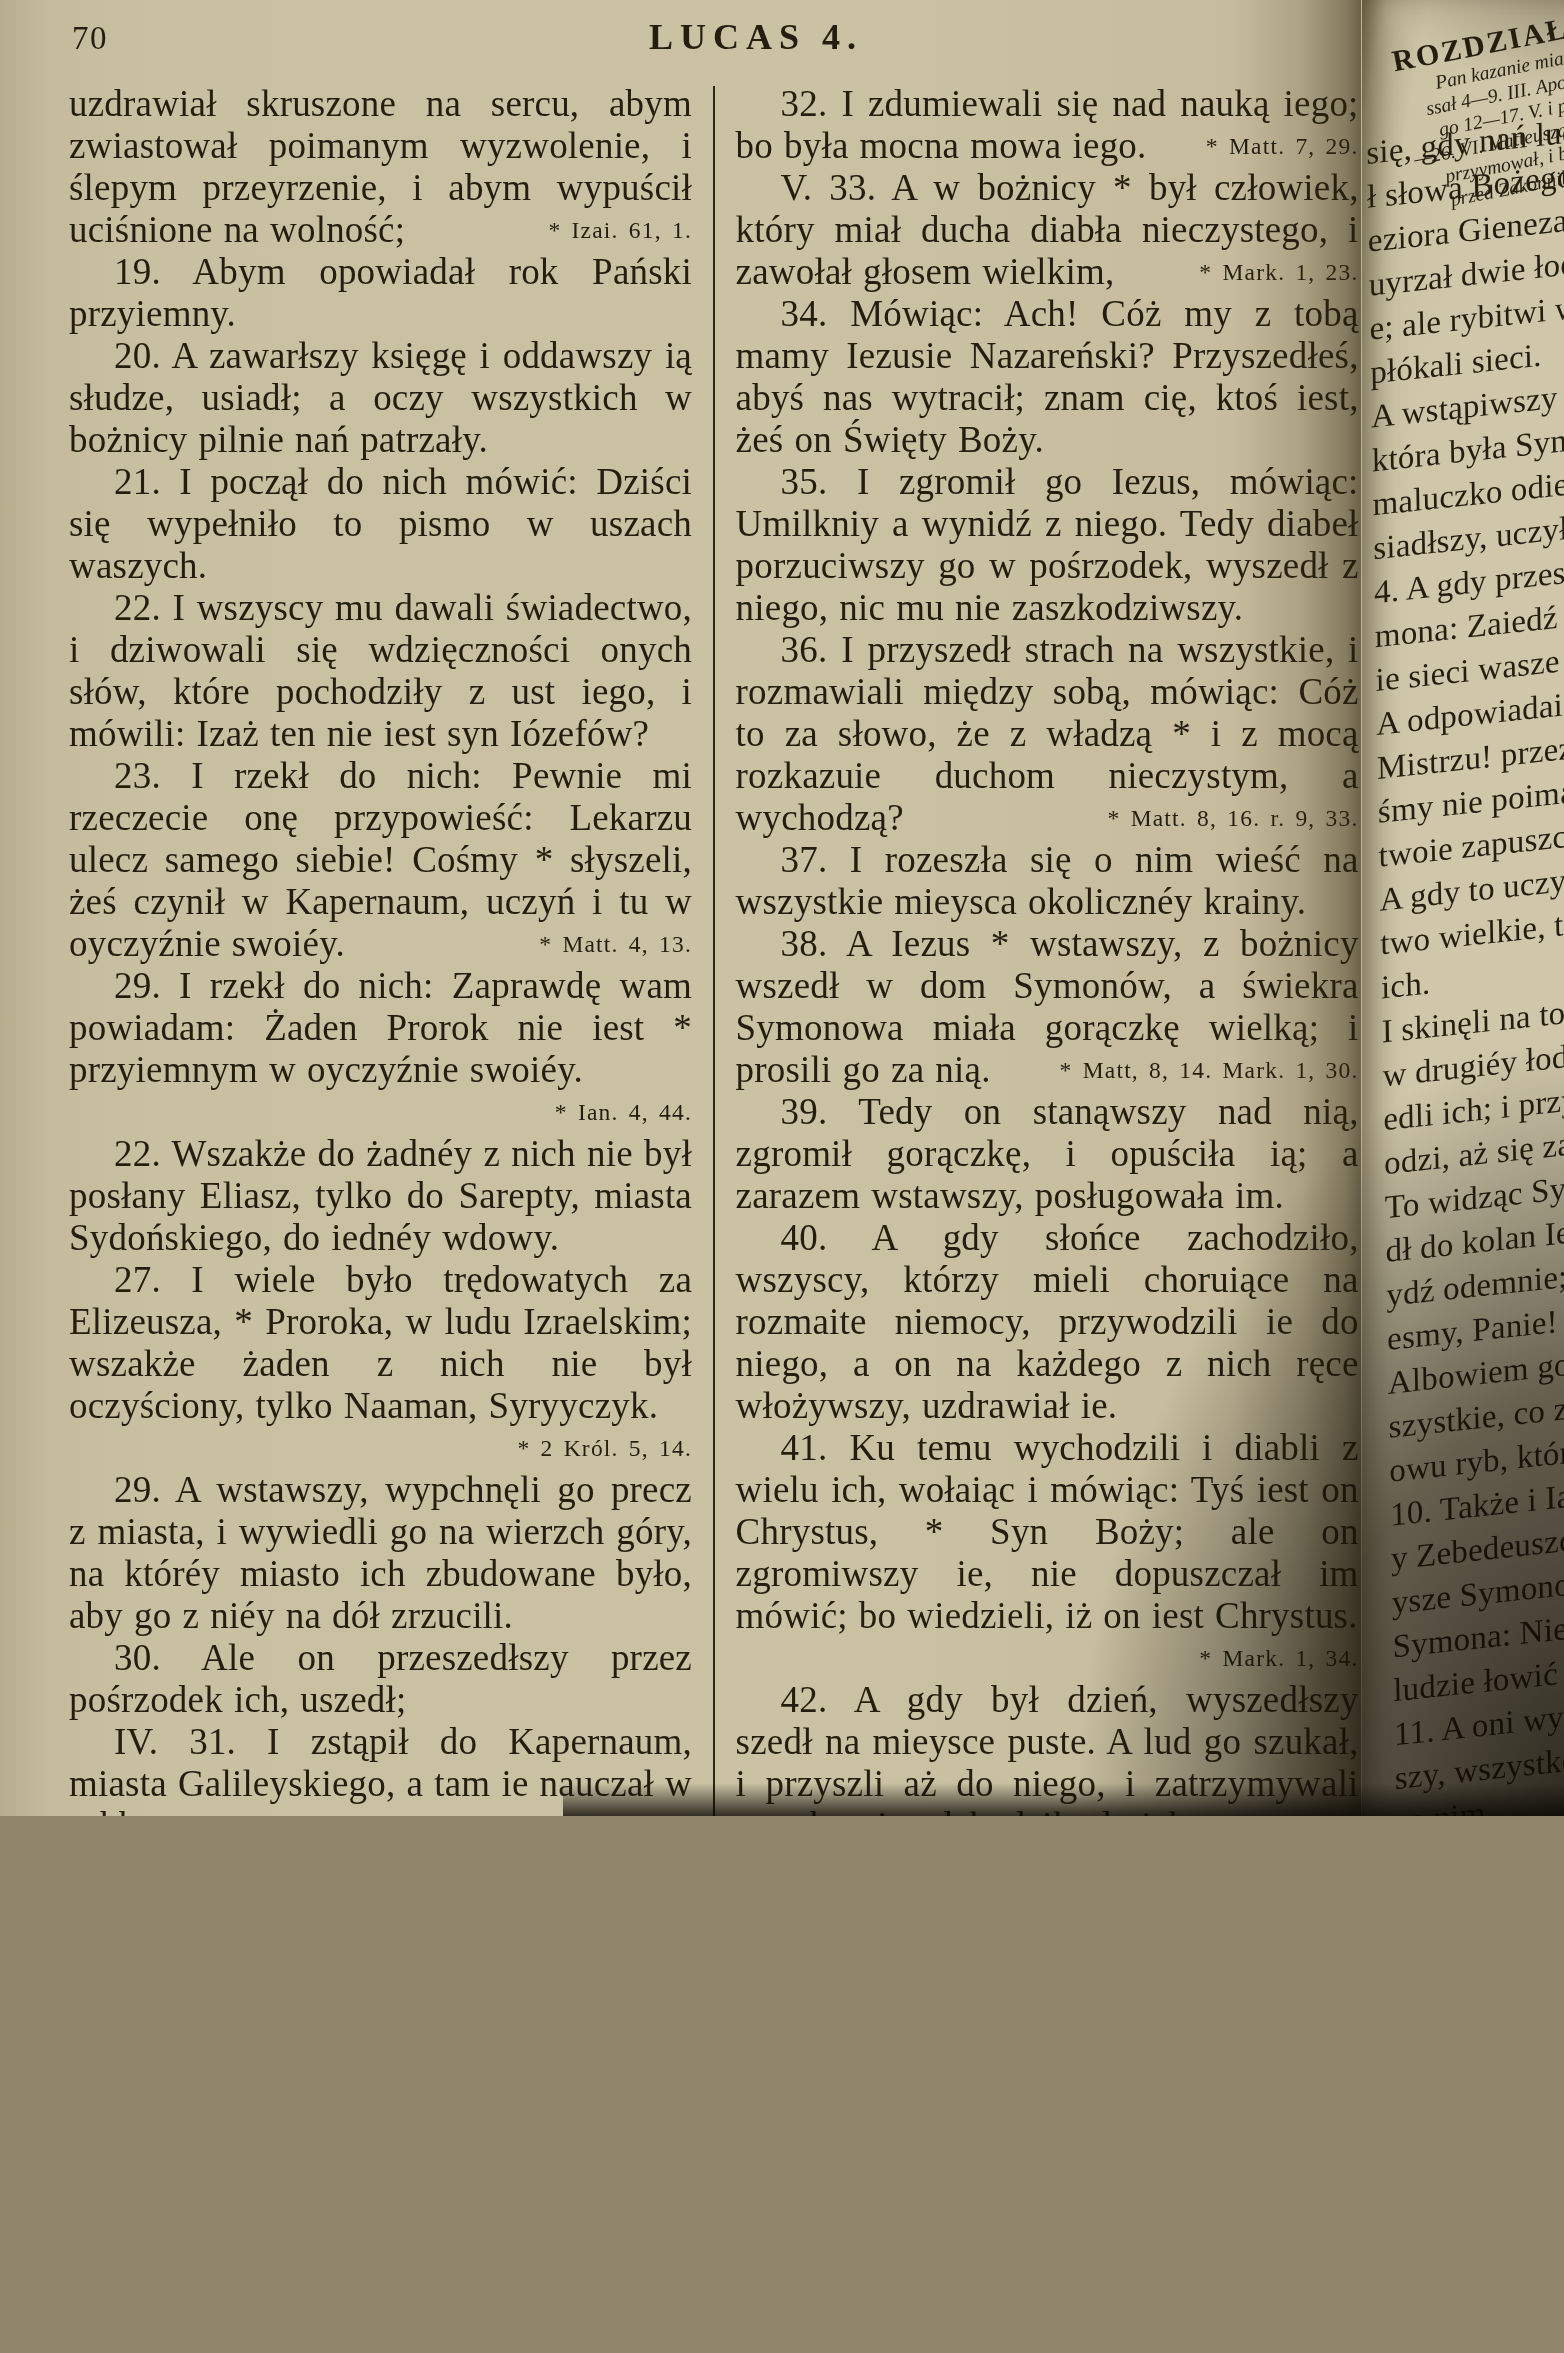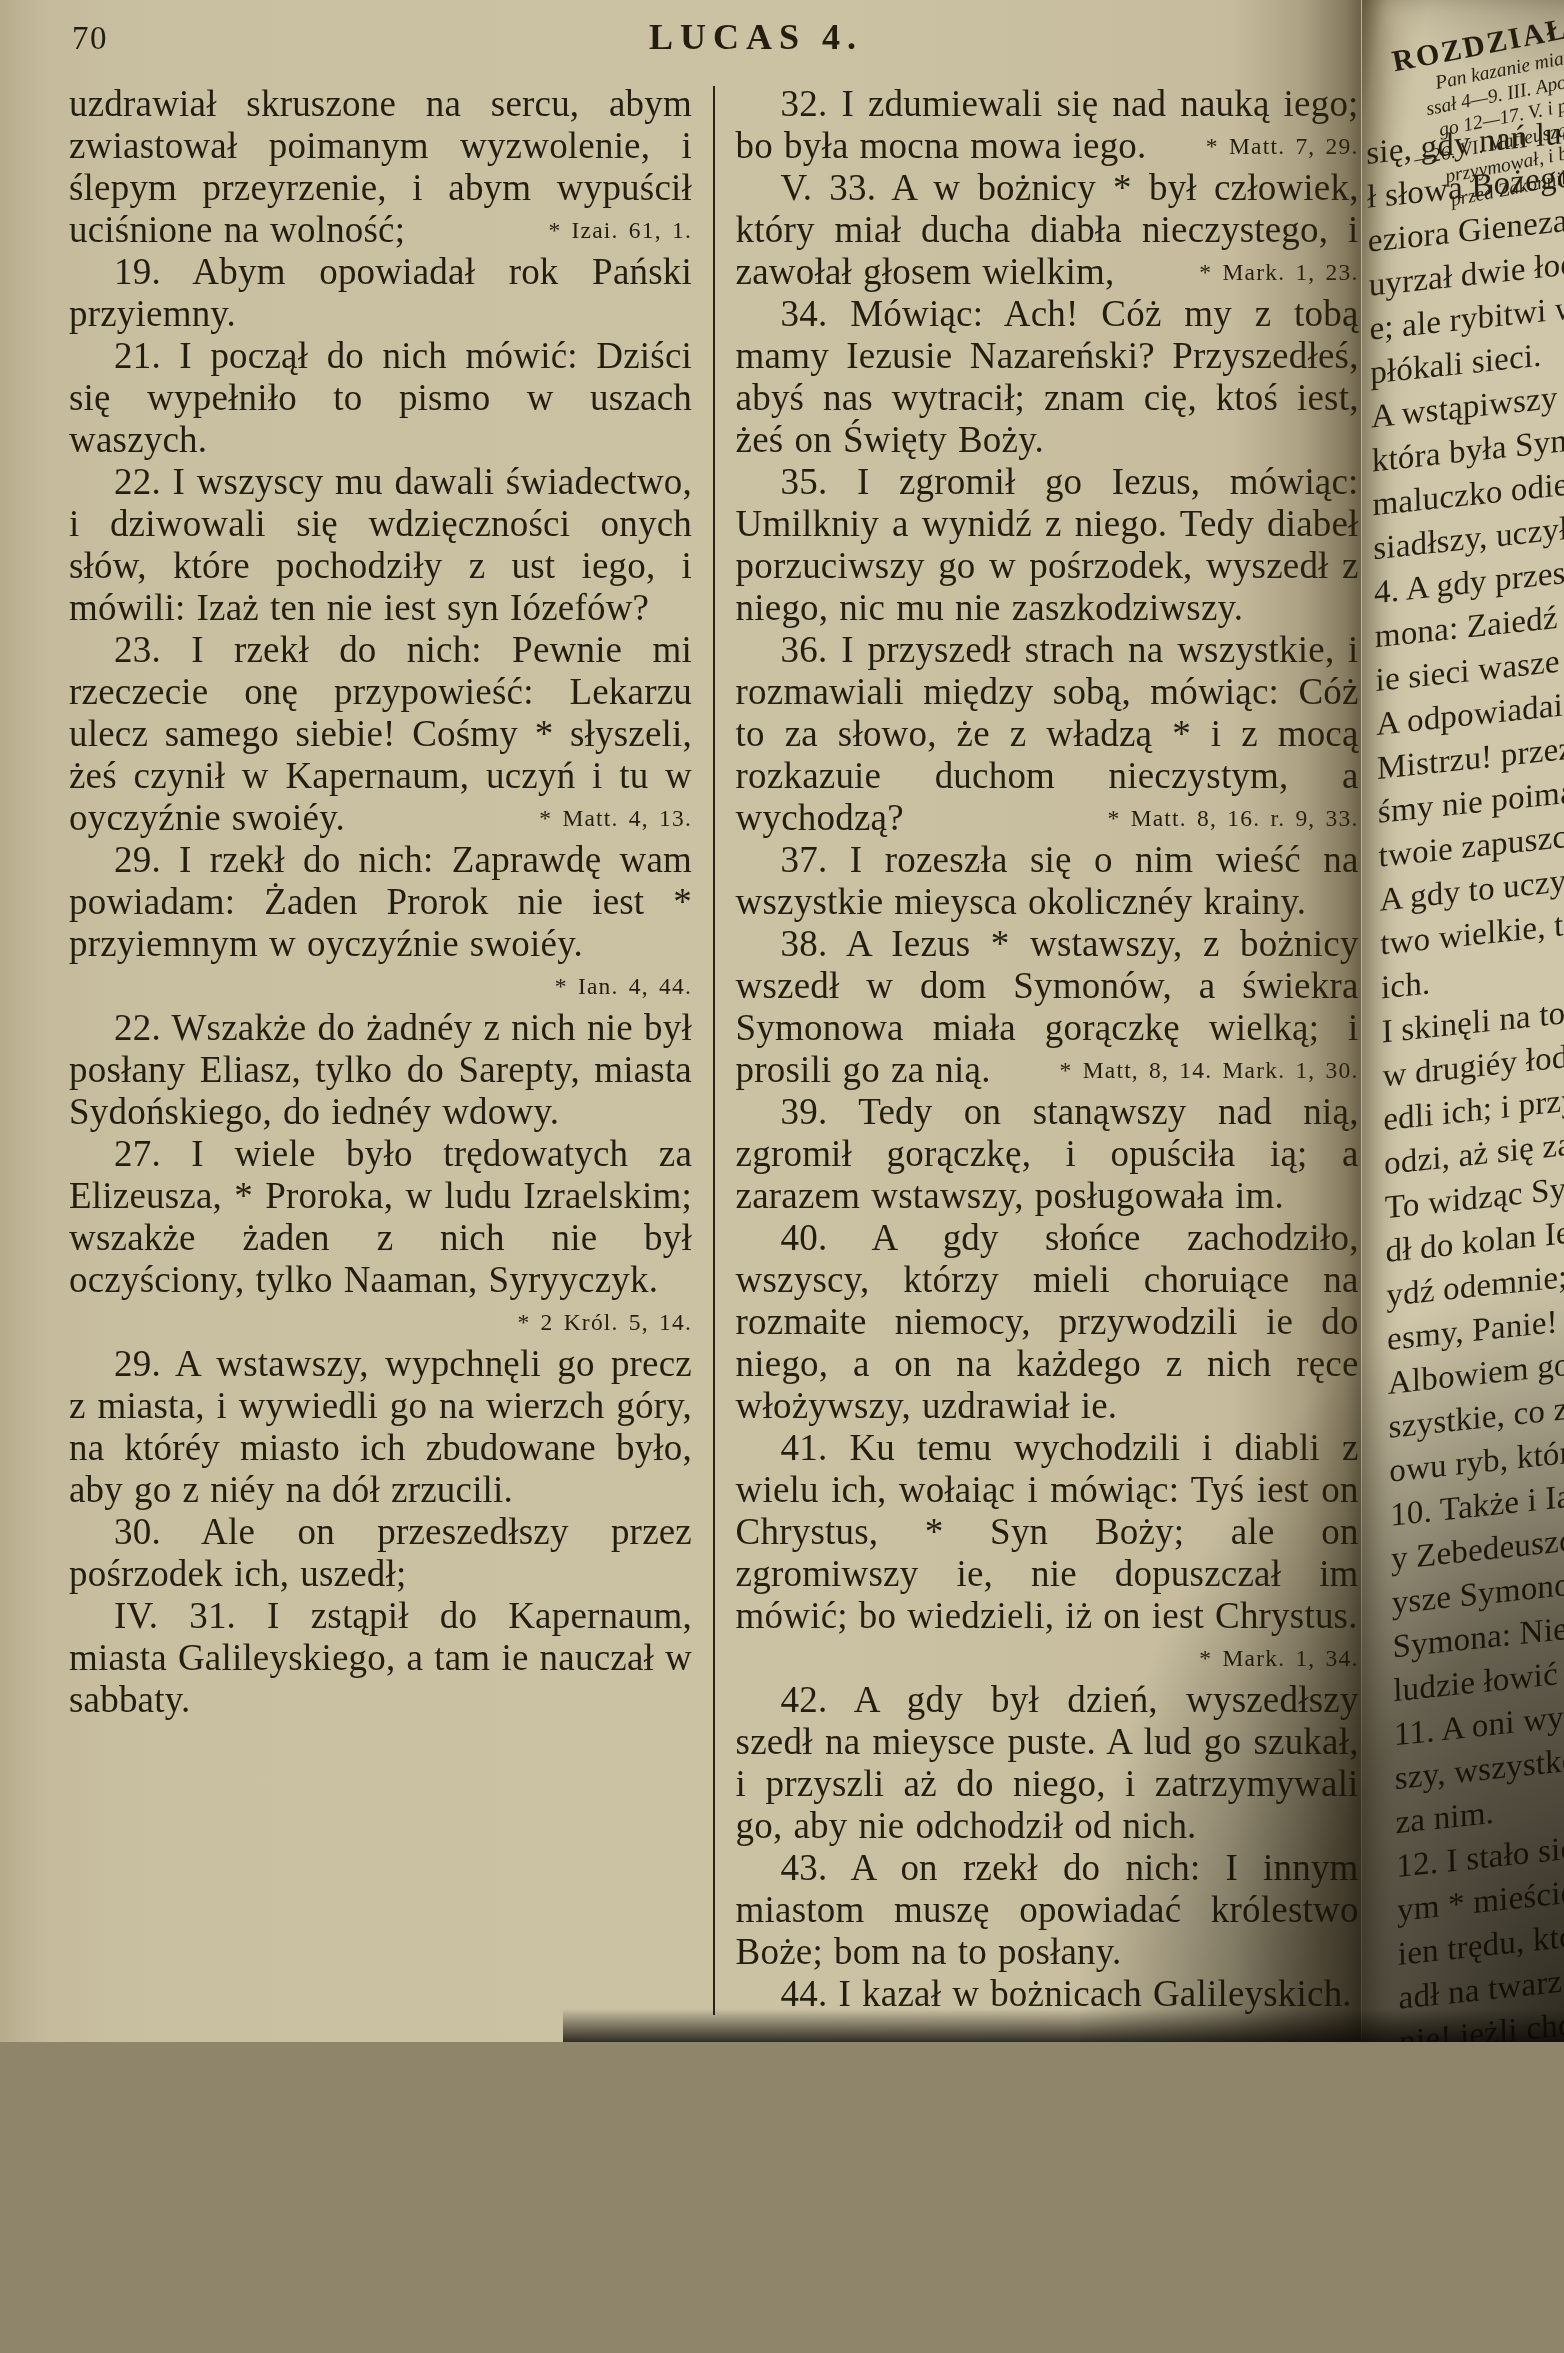--- a/index.html
+++ b/index.html
@@ -1,20 +1,20 @@
 <!DOCTYPE html>
 <html style="--paper: #cbc2a4; --paper-next: #cdc4a6; --ink: #241e10; --shadow: #8e8264;font-size:12.5px"><head>
 <meta charset="utf-8">
 <style>
   html, body { margin: 0; padding: 0; background: #8f856b; }
 
   .scan {
     position: relative;
     width: 1565px;
-    height: 2042px;
+    height: 1816px;
     overflow: hidden;
     font-family: "Liberation Serif", "DejaVu Serif", serif;
     color: var(--ink, #241e10);
     background: linear-gradient(to right,
       #b7ad8d 0%, #c5bb9c 3%, #c9c0a2 10%,
       #cbc2a4 50%, #c6bc9d 80%, #bdb292 92%, #b3a887 100%);
   }
 
   
   .page-main {
@@ -119,20 +119,21 @@
 <div class="scan">
 
   <div class="page-main">
     <div class="page-number">70</div>
     <div class="page-title">LUCAS 4.</div>
 
     <div class="cols">
       <div class="col" id="col-left">
           <p class="para no-indent"><span>uzdrawiał skruszone na sercu, abym zwiastował poimanym wyzwolenie, i ślepym przeyrzenie, i abym wypuścił uciśnione na wolność;</span><span class="ref">* Izai. 61, 1.</span></p>
           <p class="para"><span>19. Abym opowiadał rok Pański przyiemny.</span></p>
+          <p class="para"><span>20. A zawarłszy księgę i oddawszy ią słudze, usiadł; a oczy wszystkich w bożnicy pilnie nań patrzały.</span></p>
           <p class="para"><span>21. I począł do nich mówić: Dziści się wypełniło to pismo w uszach waszych.</span></p>
           <p class="para"><span>22. I wszyscy mu dawali świadectwo, i dziwowali się wdzięczności onych słów, które pochodziły z ust iego, i mówili: Izaż ten nie iest syn Iózefów?</span></p>
           <p class="para"><span>23. I rzekł do nich: Pewnie mi rzeczecie onę przypowieść: Lekarzu ulecz samego siebie! Cośmy * słyszeli, żeś czynił w Kapernaum, uczyń i tu w oyczyźnie swoiéy.</span><span class="ref">* Matt. 4, 13.</span></p>
           <p class="para"><span>29. I rzekł do nich: Zaprawdę wam powiadam: Żaden Prorok nie iest * przyiemnym w oyczyźnie swoiéy.</span><span class="ref">* Ian. 4, 44.</span></p>
           <p class="para"><span>22. Wszakże do żadnéy z nich nie był posłany Eliasz, tylko do Sarepty, miasta Sydońskiego, do iednéy wdowy.</span></p>
           <p class="para"><span>27. I wiele było trędowatych za Elizeusza, * Proroka, w ludu Izraelskim; wszakże żaden z nich nie był oczyściony, tylko Naaman, Syryyczyk.</span><span class="ref">* 2 Król. 5, 14.</span></p>
           <p class="para"><span>29. A wstawszy, wypchnęli go precz z miasta, i wywiedli go na wierzch góry, na któréy miasto ich zbudowane było, aby go z niéy na dół zrzucili.</span></p>
           <p class="para"><span>30. Ale on przeszedłszy przez pośrzodek ich, uszedł;</span></p>
           <p class="para"><span>IV. 31. I zstąpił do Kapernaum, miasta Galileyskiego, a tam ie nauczał w sabbaty.</span></p>
         </div>

